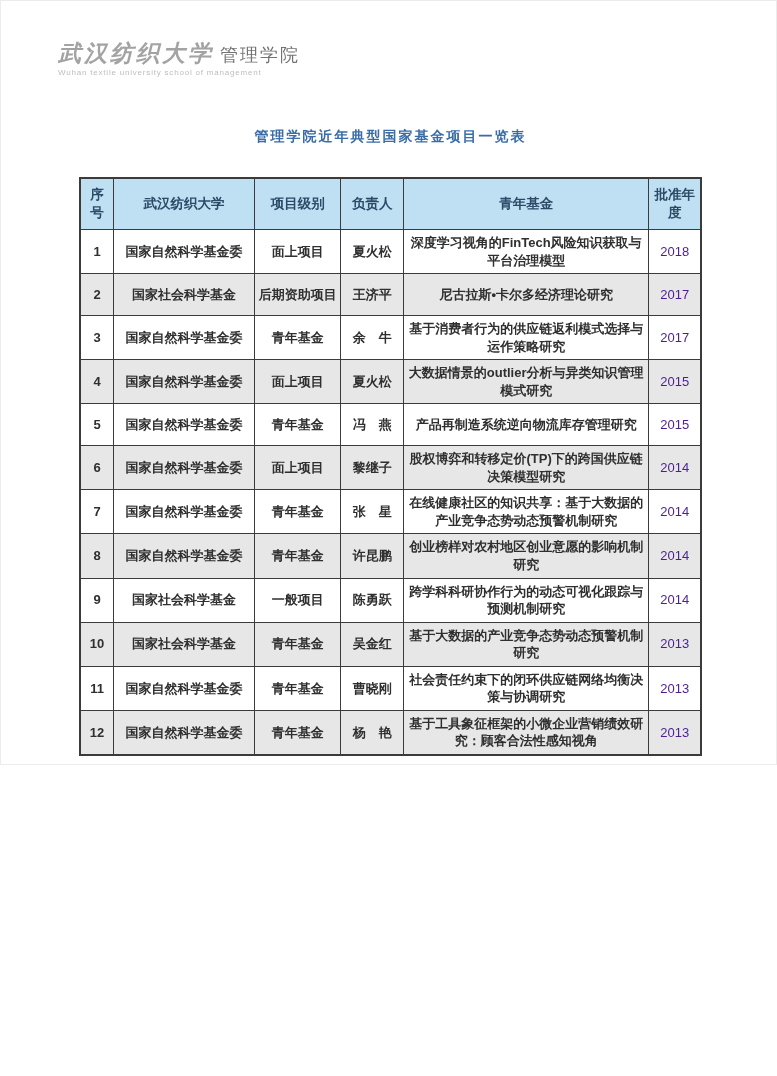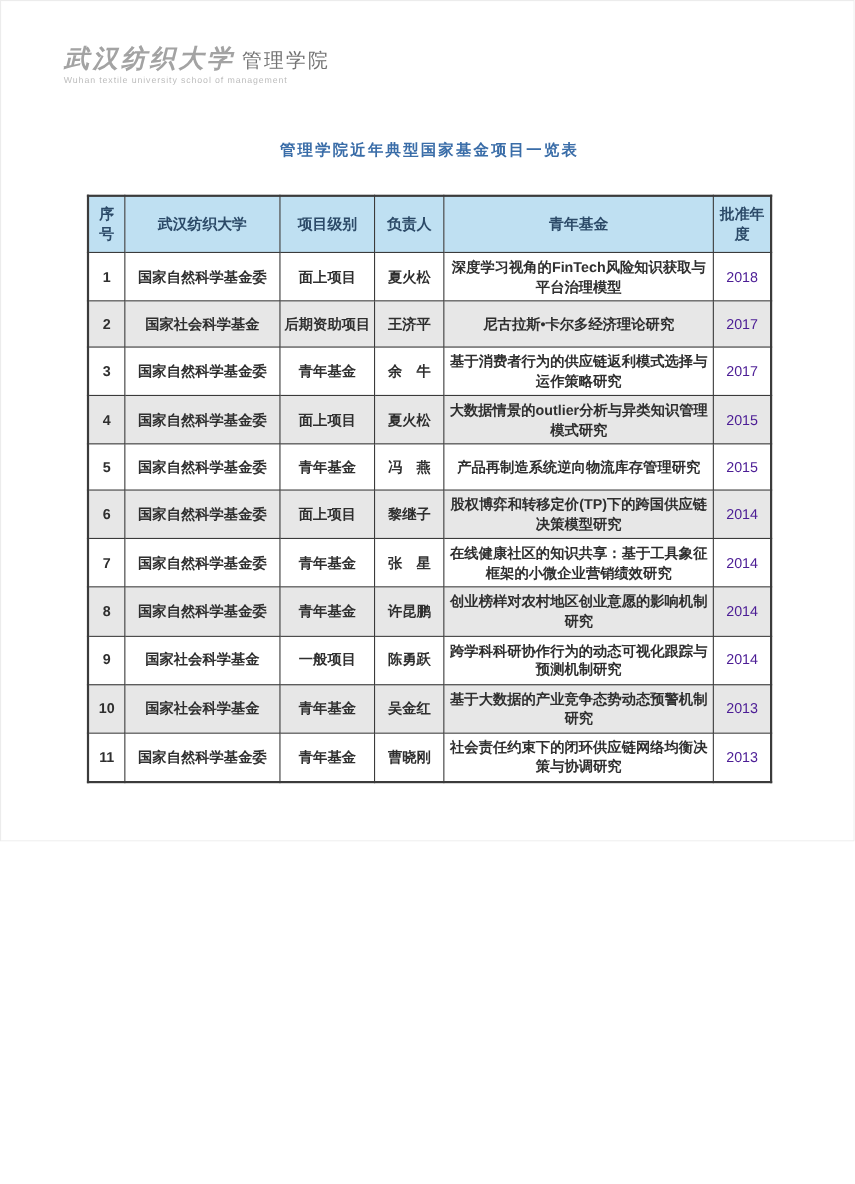--- a/index.html
+++ b/index.html
@@ -209,21 +209,21 @@
       <td class="cell-level">面上项目</td>
       <td class="cell-person">黎继子</td>
       <td class="cell-name">股权博弈和转移定价(TP)下的跨国供应链决策模型研究</td>
       <td class="cell-year">2014</td>
     </tr>
         <tr>
       <td class="cell-seq">7</td>
       <td class="cell-dept">国家自然科学基金委</td>
       <td class="cell-level">青年基金</td>
       <td class="cell-person">张　星</td>
-      <td class="cell-name">在线健康社区的知识共享：基于工具象征框架的小微企业营销绩效研究</td>
+      <td class="cell-name">在线健康社区的知识共享：基于大数据的产业竞争态势动态预警机制研究</td>
       <td class="cell-year">2014</td>
     </tr>
         <tr class="alt">
       <td class="cell-seq">8</td>
       <td class="cell-dept">国家自然科学基金委</td>
       <td class="cell-level">青年基金</td>
       <td class="cell-person">许昆鹏</td>
       <td class="cell-name">创业榜样对农村地区创业意愿的影响机制研究</td>
       <td class="cell-year">2014</td>
     </tr>
@@ -244,18 +244,26 @@
       <td class="cell-year">2013</td>
     </tr>
         <tr>
       <td class="cell-seq">11</td>
       <td class="cell-dept">国家自然科学基金委</td>
       <td class="cell-level">青年基金</td>
       <td class="cell-person">曹晓刚</td>
       <td class="cell-name">社会责任约束下的闭环供应链网络均衡决策与协调研究</td>
       <td class="cell-year">2013</td>
     </tr>
+        <tr class="alt">
+      <td class="cell-seq">12</td>
+      <td class="cell-dept">国家自然科学基金委</td>
+      <td class="cell-level">青年基金</td>
+      <td class="cell-person">杨　艳</td>
+      <td class="cell-name">基于工具象征框架的小微企业营销绩效研究：顾客合法性感知视角</td>
+      <td class="cell-year">2013</td>
+    </tr>
       </tbody>
   </table>
 
   <div class="footer-page-number">- 6 -</div>
 
 </div>
 
 </body></html>

